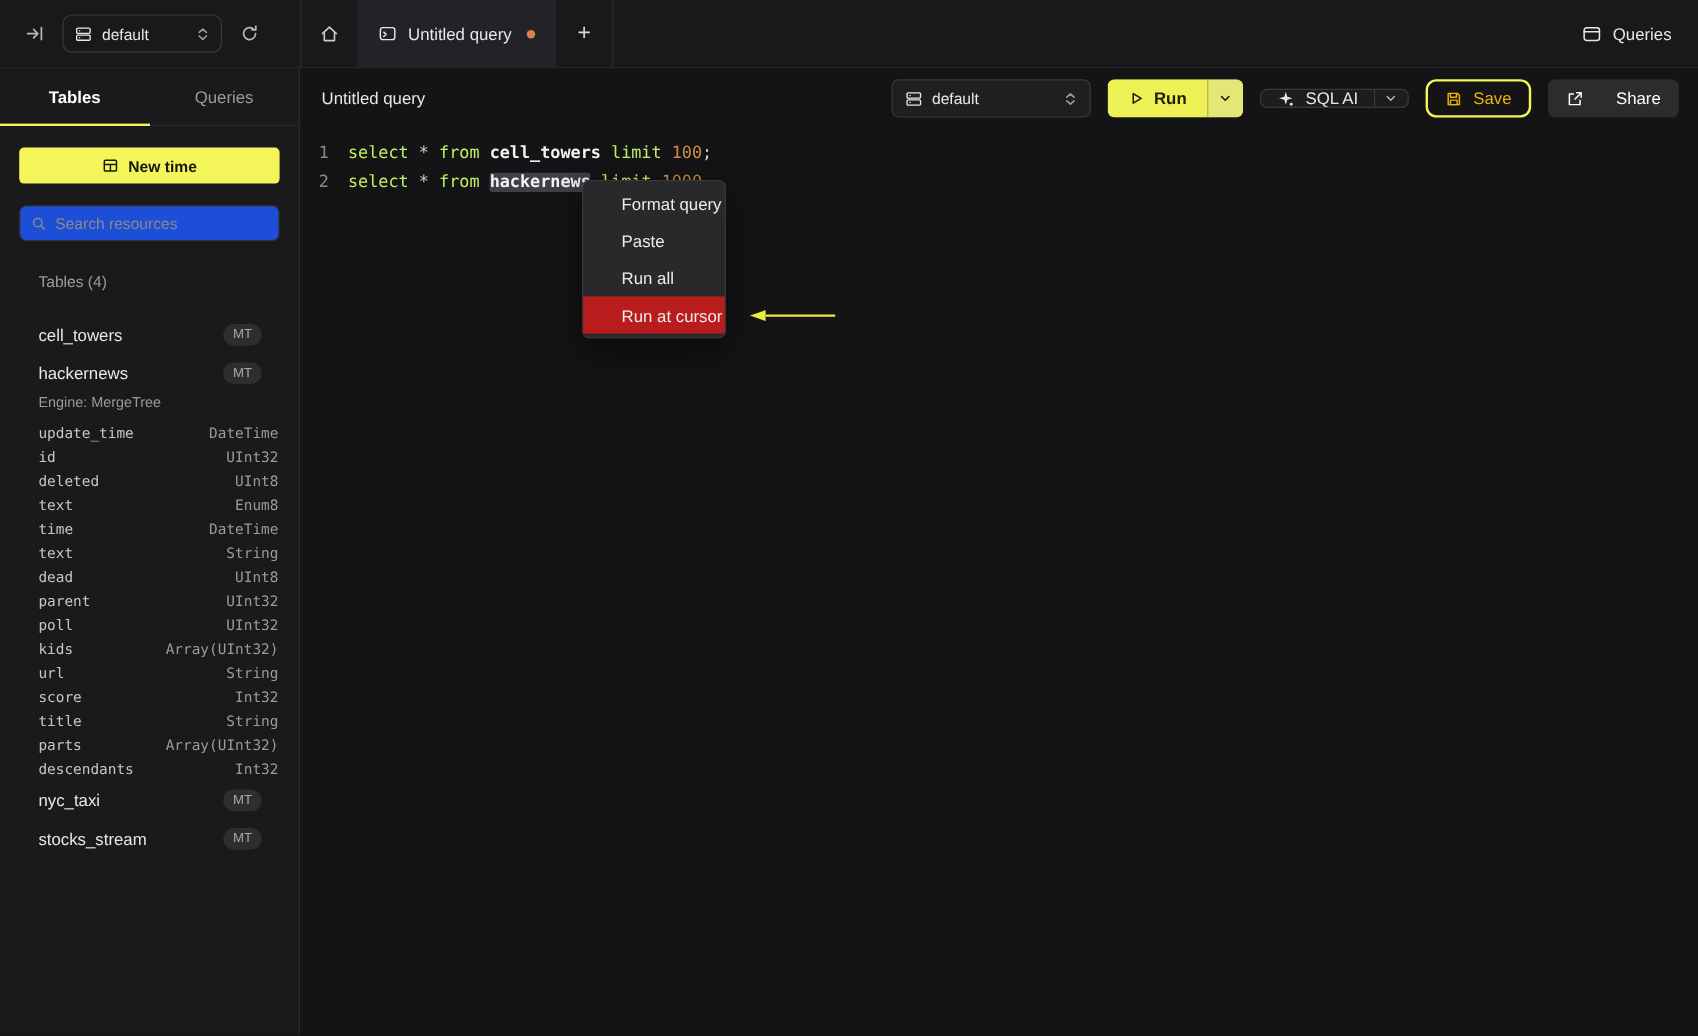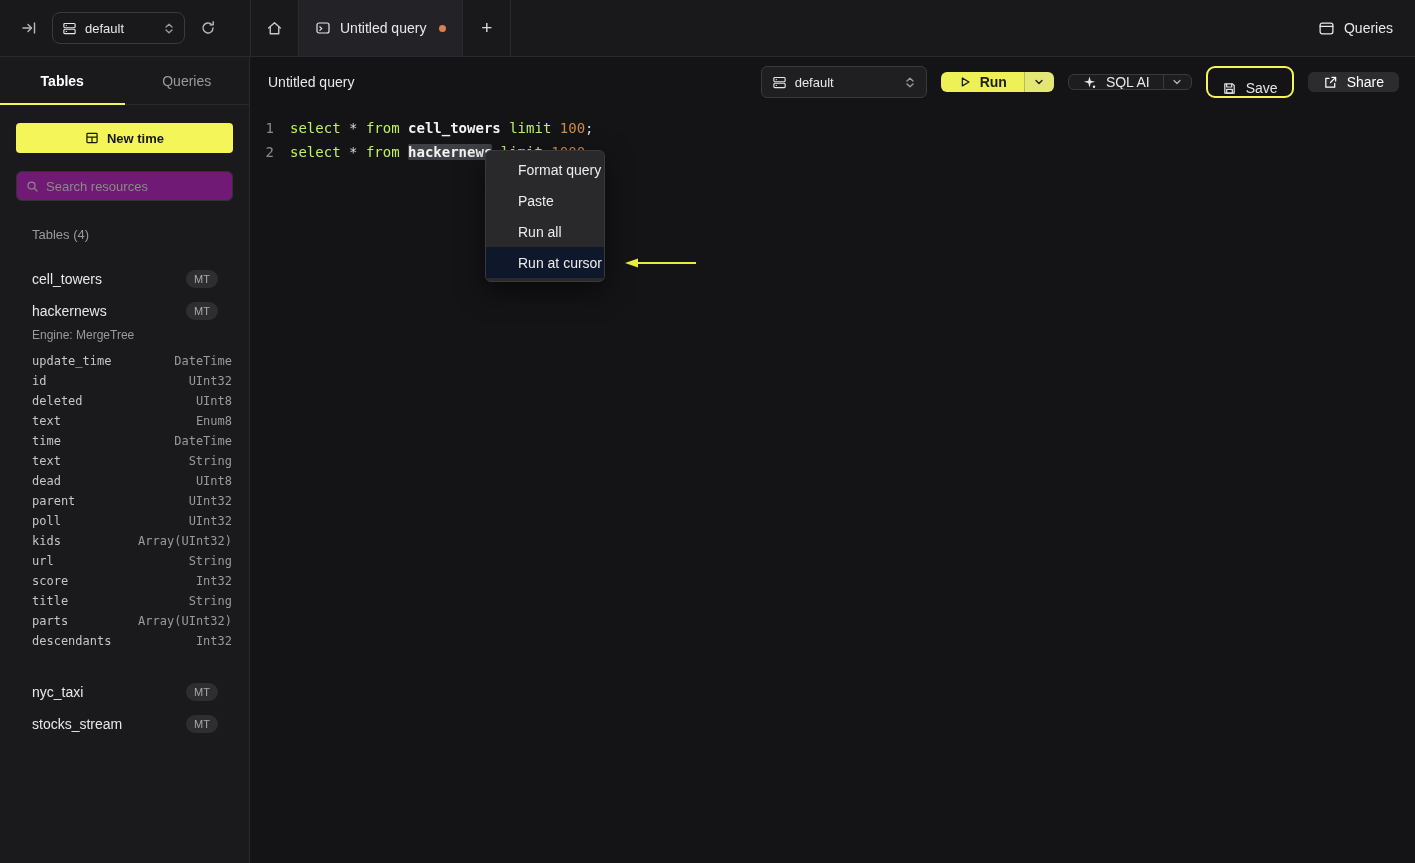--- a/index.html
+++ b/index.html
@@ -34,70 +34,70 @@
 
   
   .sidebar { width:250px; flex:none; background:#1a1a1c; border-right:1px solid #2a2a2c; display:flex; flex-direction:column; }
   .side-tabs { height:48px; flex:none; display:flex; border-bottom:1px solid #2a2a2c; }
   .side-tab { flex:1; display:flex; align-items:center; justify-content:center; font-size:14px; color:#9a9a9a; position:relative; cursor:pointer; background:none; border:none; }
   .side-tab.active { color:#ffffff; font-weight:700; }
   .side-tab.active::after { content:""; position:absolute; left:0; right:0; bottom:-1px; height:2px; background:#f3f558; }
 
   .new-table-btn { margin:18px 16px 0 16px; height:30px; flex:none; background:#f3f558; color:#18180e; border:none; border-radius:4px; font-size:13px; font-weight:700; display:flex; align-items:center; justify-content:center; gap:8px; cursor:pointer; font-family:"Liberation Sans",sans-serif; }
 
-  .search-box { margin:18px 16px 0 16px; height:30px; flex:none; background:#701a75; border:1px solid #323234; border-radius:6px; display:flex; align-items:center; gap:7px; padding:0 9px; color:#8a8a8a;justify-content:center; }
+  .search-box { margin:18px 16px 0 16px; height:30px; flex:none; background:#1d4ed8; border:1px solid #323234; border-radius:6px; display:flex; align-items:center; gap:7px; padding:0 9px; color:#8a8a8a;justify-content:center; }
   .search-box input { flex:1; background:transparent; border:none; outline:none; color:#d8d8d8; font-size:13px; font-family:"Liberation Sans",sans-serif; }
   .search-box input::placeholder { color:#8a8a8a; }
 
   .section-title { margin:26px 16px 13px 32px; font-size:13px; color:#9a9a9a; }
 
   .table-list { margin-top:8px; }
   .table-row { height:32px; display:flex; align-items:center; justify-content:space-between; padding:0 31px 0 32px; font-size:14px; color:#e8e8e8; cursor:pointer; }
   .badge { background:#2e2e30; color:#a8a8a8; font-size:11px; line-height:14px; padding:2px 8px; border-radius:9px; }
 
   .engine-row { padding:1px 16px 3px 32px; font-size:12px; color:#9a9a9a; }
-  .columns-list { margin-top:6px; margin-bottom:25px; }
+  .columns-list { margin-top:6px; margin-bottom:0; }
   .col-row { height:20px; display:flex; align-items:center; justify-content:space-between; padding:0 17px 0 32px; font-family:"DejaVu Sans Mono", monospace; font-size:12px; cursor:pointer; }
   .col-name { color:#c6c6c6; }
   .col-type { color:#9a9a9a; }
 
   
   .main { flex:1; position:relative; background:#141416; }
   .main-header { height:50px; display:flex; align-items:center; padding:0 16px 0 18px; }
   .page-title { font-size:14px; color:#e8e8e8; }
   .toolbar { margin-left:auto; display:flex; align-items:center; gap:14px; }
 
   .tb-select { width:166px; height:32px; background:#1f1f21; border:1px solid #39393b; border-radius:6px; display:flex; align-items:center; gap:8px; padding:0 10px; color:#e8e8e8; font-size:13px; cursor:pointer; }
   .tb-select .updown { margin-left:auto; color:#9a9a9a; }
 
-  .run-btn { display:flex; height:20px; border-radius:6px; overflow:hidden; cursor:pointer;justify-content:center; }
+  .run-btn { display:flex; height:32px; border-radius:6px; overflow:hidden; cursor:pointer;justify-content:center; }
   .run-main { background:#edf155; color:#1f1f06; display:flex; align-items:center; gap:8px; padding:0 17px; font-size:14px; font-weight:700; border:none; cursor:pointer; font-family:"Liberation Sans",sans-serif; }
   .run-caret { width:30px; background:#e3e776; border:none; border-left:1px solid #b9bd43; display:flex; align-items:center; justify-content:center; color:#1f1f06; cursor:pointer; }
 
   .ai-btn { height:16px; display:flex; align-items:stretch; background:#1d1d1f; border:1px solid #3a3a3c; border-radius:6px; color:#e8e8e8; overflow:hidden; }
   .ai-main { display:flex; align-items:center; gap:9px; padding:0 13px; font-size:14px; background:none; border:none; color:#e8e8e8; cursor:pointer; font-family:"Liberation Sans",sans-serif; }
   .ai-caret { width:28px; display:flex; align-items:center; justify-content:center; border:none; border-left:1px solid #3a3a3c; background:none; color:#b8b8b8; cursor:pointer; }
 
-  .save-btn { height:32px; display:flex; align-items:flex-end; gap:9px; padding:0 14px; background:transparent; border:2px solid #f3f558; border-radius:9px; color:#e5e5e5; font-size:14px; cursor:pointer; font-family:"Liberation Sans",sans-serif; }
-  .share-btn { height:20px; display:flex; align-items:center; gap:9px; padding:0 15px; background:#2c2c2e; border:none; border-radius:6px; color:#ffffff; font-size:14px; cursor:pointer; font-family:"Liberation Sans",sans-serif; }
+  .save-btn { height:32px; display:flex; align-items:center; gap:9px; padding:0 14px; background:transparent; border:2px solid #f3f558; border-radius:9px; color:#eab308; font-size:14px; cursor:pointer; font-family:"Liberation Sans",sans-serif; }
+  .share-btn { height:32px; display:flex; align-items:center; gap:27px; padding:0 15px; background:#2c2c2e; border:none; border-radius:6px; color:#ffffff; font-size:14px; cursor:pointer; font-family:"Liberation Sans",sans-serif; }
 
   
   .editor { padding-top:9px; font-family:"DejaVu Sans Mono", monospace; font-size:14px; }
   .code-line { height:24px; display:flex; align-items:center; }
   .gutter { width:24px; flex:none; text-align:right; color:#8a8a8a; margin-right:16px; }
   .tok-kw { color:#bef264; }
   .tok-tbl { color:#f3f3f3; font-weight:bold; }
   .tok-num { color:#cf8e46; }
   .tok-plain { color:#d8d8d8; }
   .tok-sel { background:#3f4045; border-radius:2px; }
 
   
   .context-menu { position:absolute; left:235px; top:93px; width:120px; background:#29292c; border:1px solid #39393c; border-radius:6px; padding:3px 0; box-shadow:0 10px 28px rgba(0,0,0,.55); z-index:5; }
   .menu-item { height:31px; display:flex; align-items:center; padding:0 32px; font-size:14px; color:#ececec; cursor:pointer; white-space:nowrap; }
-  .menu-item.highlighted { background:#0f172a; }
+  .menu-item.highlighted { background:#b91c1c; }
 
   .arrow-annotation { position:absolute; left:375px; top:199px; z-index:6; pointer-events:none; }
 </style>
 </head>
 <body>
 
 <header class="topbar">
   <div class="topbar-left">
     <button class="icon-btn">
       <span>

